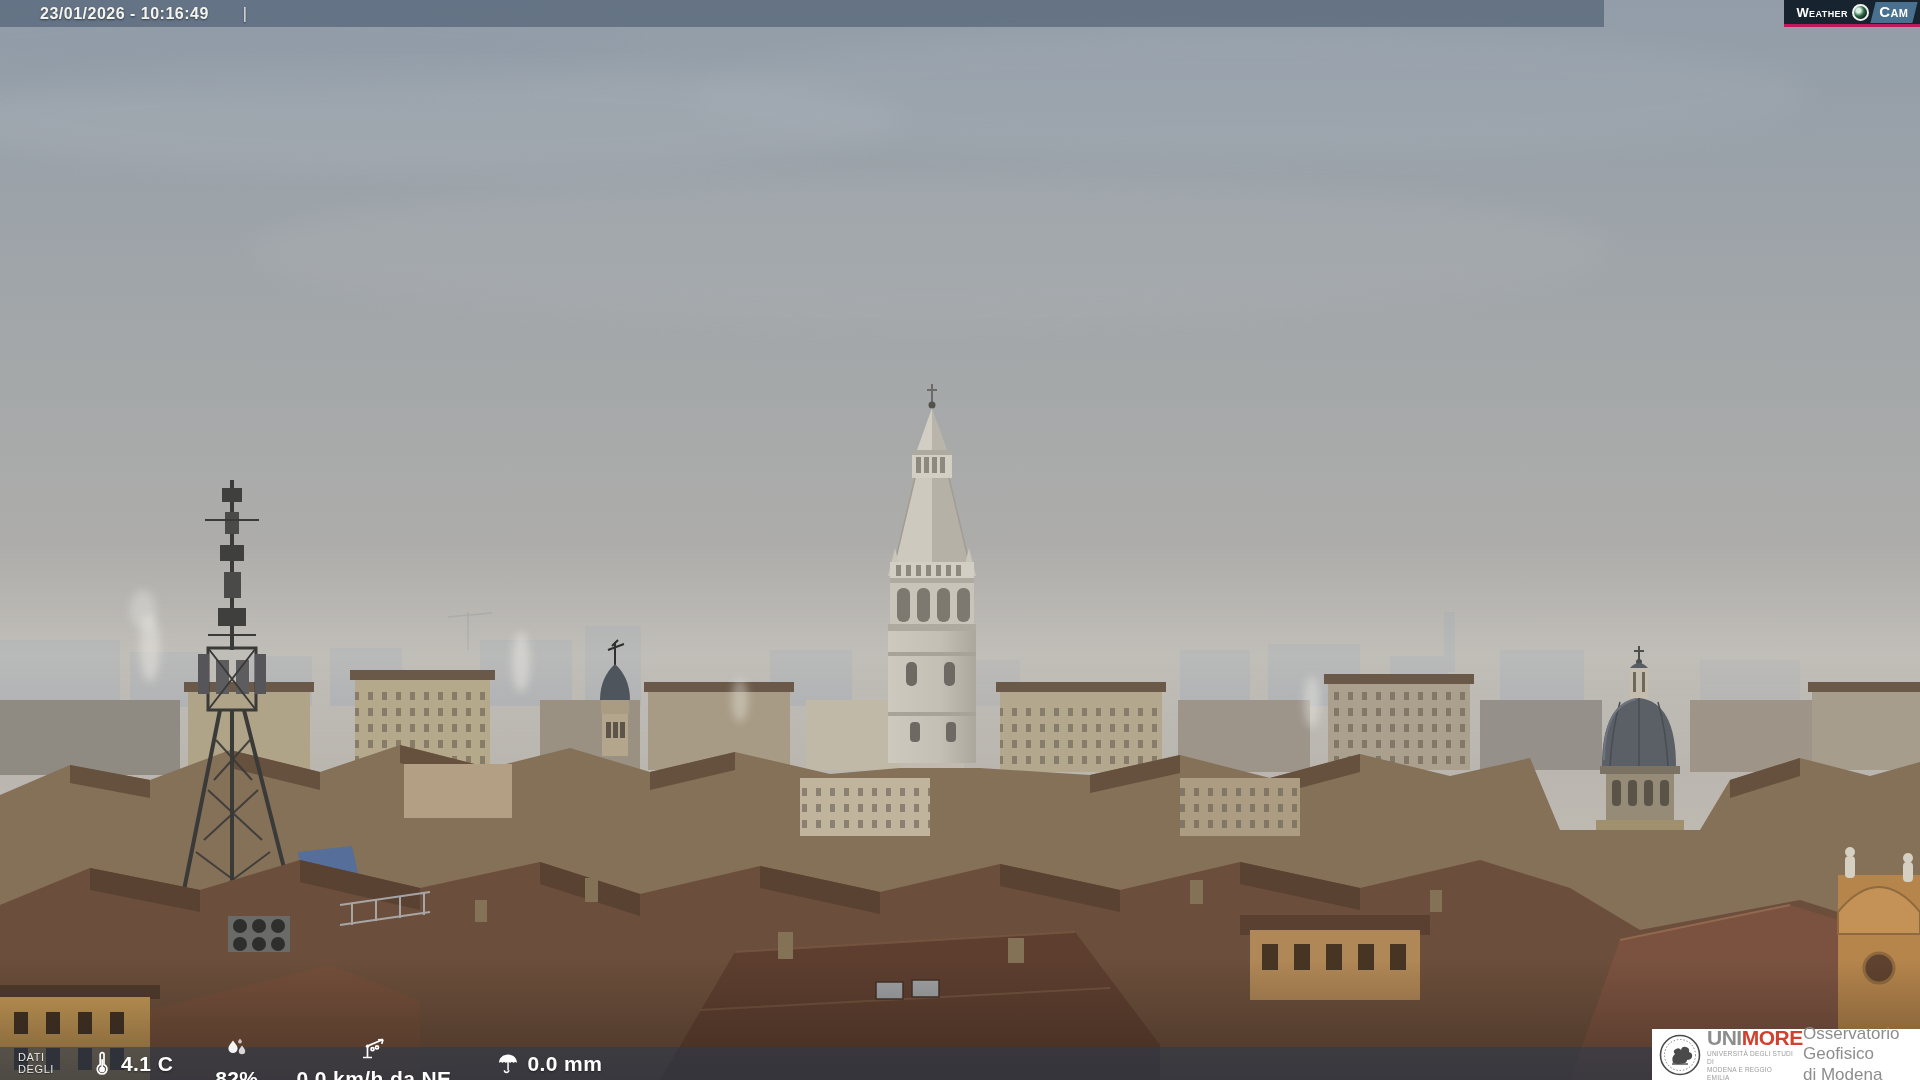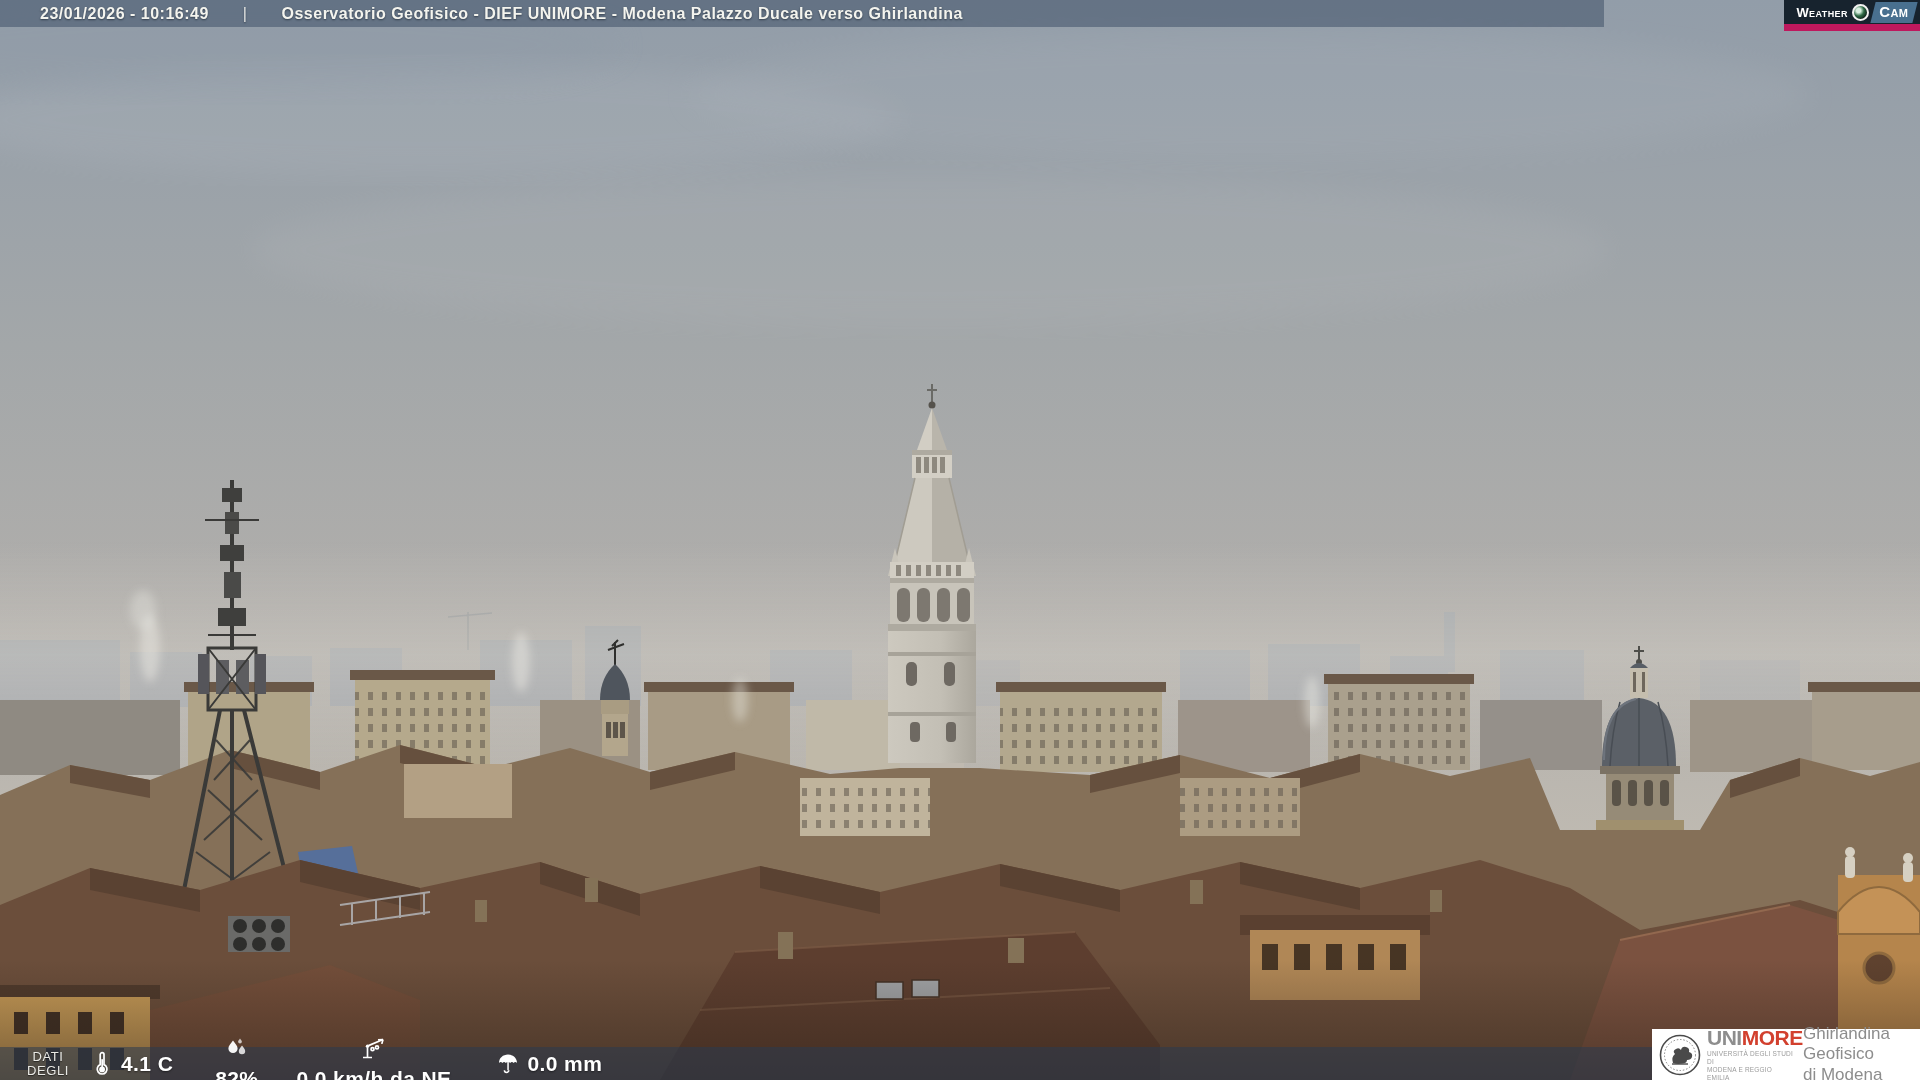--- a/index.html
+++ b/index.html
@@ -10,38 +10,38 @@
   
   .topbar{position:absolute;top:0;left:0;width:1604px;height:27px;
     background:rgba(56,74,98,.50);
     display:flex;align-items:center;box-sizing:border-box;padding-left:40px;
     color:#f4f4ee;font-size:16px;font-weight:700;letter-spacing:.5px;
     text-shadow:0 1px 2px rgba(10,18,30,.55);white-space:nowrap;}
   .topbar .sep{margin:0 34px;font-weight:400;opacity:.9;}
 
   
   .wcam{position:absolute;top:0;right:0;height:24px;min-width:106px;
-    background:#17232e;border-bottom:7px solid #be185d;
+    background:#17232e;border-bottom:3px solid #be185d;
     display:flex;align-items:center;justify-content:flex-end;
     padding:0 5px 0 12px;gap:4px;cursor:pointer;}
   .wcam .w{color:#fff;font-size:13px;font-weight:600;font-variant:small-caps;
     letter-spacing:.4px;}
   .wcam .lens{width:13px;height:13px;border-radius:50%;
     background:radial-gradient(circle at 35% 35%,#d8efe0 0 18%,#2e6b46 45%,#0d241a 75%);
     border:2px solid #f2f2f2;box-sizing:content-box;}
   .wcam .camwrap{background:#49708f;transform:skewX(-14deg);padding:1px 7px 2px 6px;}
   .wcam .camwrap span{display:inline-block;transform:skewX(14deg);
     color:#fff;font-size:15px;font-weight:700;font-variant:small-caps;letter-spacing:.4px;}
 
   
   .botbar{position:absolute;left:0;bottom:0;width:1920px;height:33px;
     background:rgba(42,58,80,.55);display:flex;align-items:center;
     color:#fff;}
-  .dati{display:flex;flex-direction:column;align-items:center;line-height:1.05;
-    font-size:13px;letter-spacing:.6px;color:#e9e9e5;margin-left:18px;width:60px;
+  .dati{display:flex;flex-direction:column;align-items:flex-start;line-height:1.05;
+    font-size:11px;letter-spacing:.6px;color:#e9e9e5;margin-left:18px;width:60px;
     text-shadow:0 1px 1px rgba(0,0,0,.5);}
   .wgroup{display:flex;align-items:center;gap:7px;font-size:21px;font-weight:700;
     letter-spacing:.4px;text-shadow:0 1px 2px rgba(0,0,0,.5);}
   .wgroup svg{display:block;}
   .g-temp{margin-left:12px;}   .g-hum{margin-left:42px;flex-direction:column;}
   .g-wind{margin-left:38px;flex-direction:column;} .g-rain{margin-left:44px;gap:6px;}
 
   
   .ubox{position:absolute;right:0;bottom:0;width:268px;height:51px;background:#fff;
     display:flex;align-items:center;box-sizing:border-box;padding-left:7px;cursor:pointer;}
@@ -346,21 +346,20 @@
         <rect x="1903" y="862" width="10" height="20" rx="4"></rect>
     </g>
     <circle cx="1879" cy="968" r="15" fill="#5f422f" stroke="#8f6a3e" stroke-width="3"></circle>
     <rect x="0" y="960" width="1920" height="120" fill="url(#darkG)"></rect>
   </g>
 </svg>
 
 <div class="topbar">
   <span class="dt">23/01/2026 - 10:16:49</span>
   <span class="sep">|</span>
-  <span class="title">Osservatorio Geofisico - DIEF UNIMORE - Modena Palazzo Ducale verso Ghirlandina</span>
 </div>
 
 <div class="wcam">
   <span class="w">Weather</span>
   <span class="lens"></span>
   <span class="camwrap">
     <span>Cam</span>
   </span>
 </div>
 
@@ -420,16 +419,16 @@
   <div class="uword">
     <div class="wordmark">
       <span class="uni">UNI</span><span class="more">MORE</span>
     </div>
     <div class="usub">
       <span>UNIVERSITÀ DEGLI STUDI DI</span>
       <span>MODENA E REGGIO EMILIA</span>
     </div>
   </div>
   <div class="uorg">
-    <span>Ghirlandina Geofisico</span>
+    <span>Osservatorio Geofisico</span>
     <span>di Modena</span>
   </div>
 </div>
 
 </body></html>

